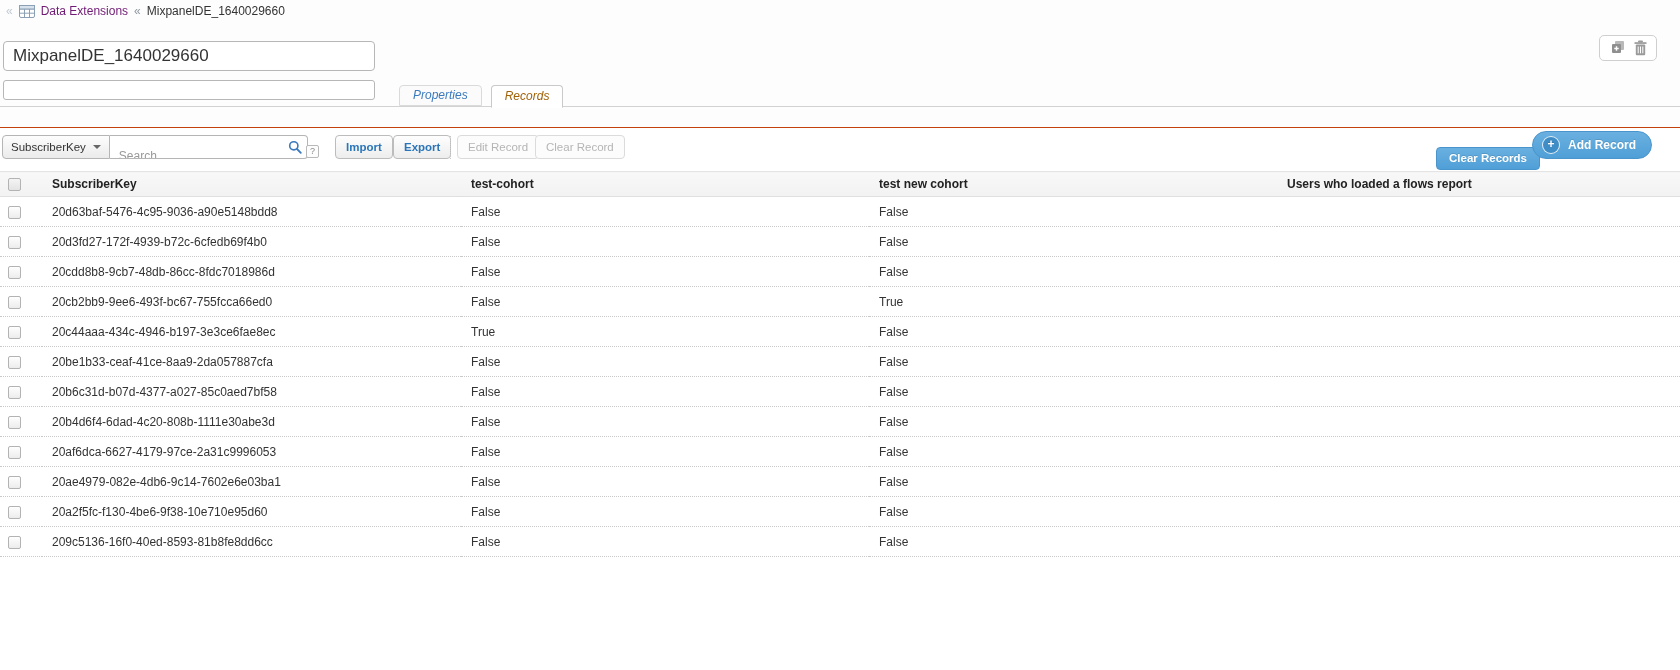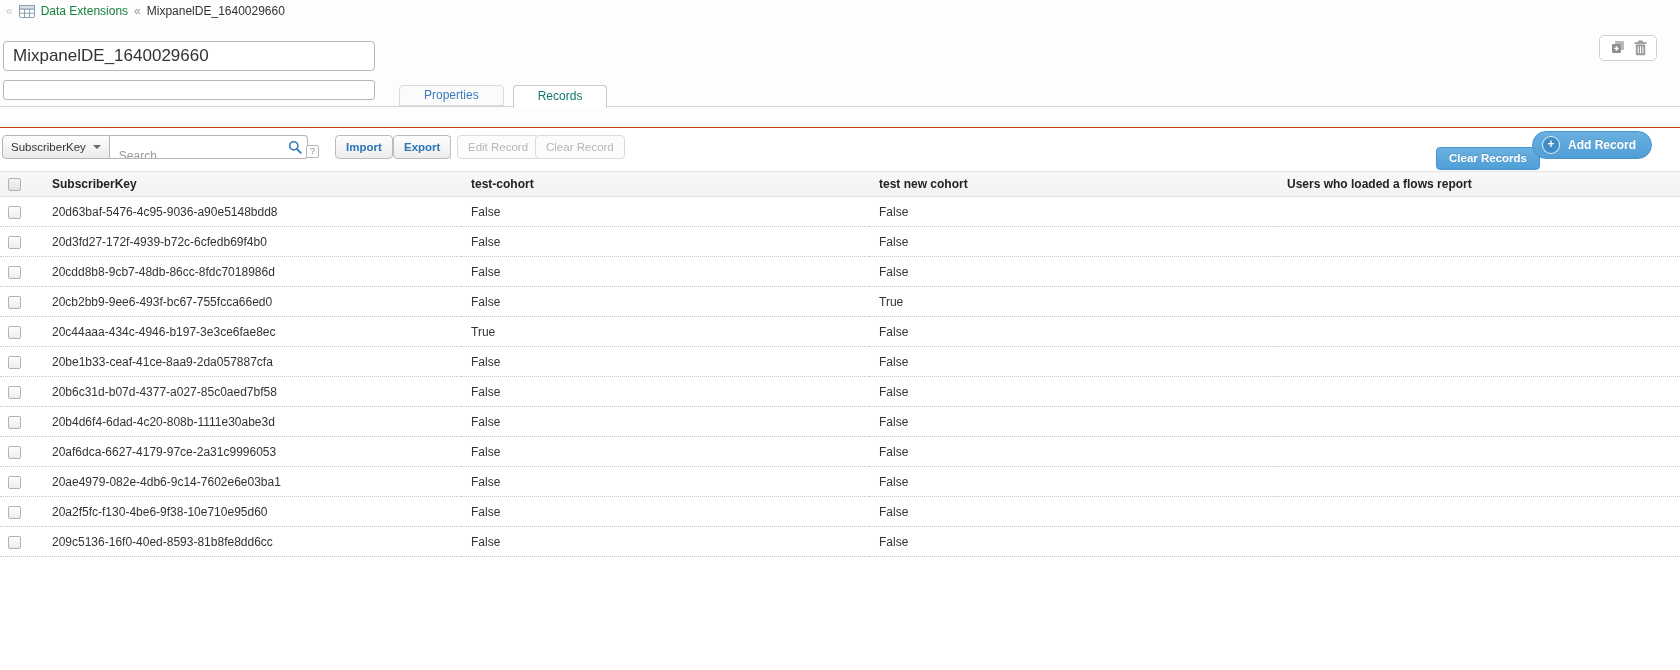--- a/index.html
+++ b/index.html
@@ -9,45 +9,45 @@
     font-family:"Liberation Sans", sans-serif;
     background:#fff; color:#333;
   }
   #app { position:relative; width:1680px; height:670px; background:#fdfdfd; }
 
   
   .breadcrumb { position:absolute; top:3px; left:6px; height:16px;
     display:flex; align-items:center; gap:6px; font-size:12px; }
   .chev-light { color:#c2cad1; font-size:12px; cursor:pointer; }
   .chev-sep   { color:#8f979e; font-size:12px; }
-  .bc-link { color:#15803d; text-decoration:none; cursor:pointer;text-align:center; }
+  .bc-link { color:#701a75; text-decoration:none; cursor:pointer;text-align:center; }
   .bc-current { color:#333; }
 
   
   .name-input { position:absolute; left:3px; top:41px; width:372px; height:30px;
     border:1px solid #b7b7b7; border-radius:4px; padding:2px 9px;
     font-size:17px; color:#333; font-family:"Liberation Sans",sans-serif; background:#fff; }
   .desc-input { position:absolute; left:3px; top:80px; width:372px; height:20px;
     border:1px solid #b7b7b7; border-radius:3px; padding:1px 9px;
     font-size:12px; color:#333; font-family:"Liberation Sans",sans-serif; background:#fff; }
 
   
   .actions-box { position:absolute; top:35px; right:23px; width:58px; height:26px;
     border:1px solid #cfcfcf; border-radius:5px; background:#fff;
     display:flex; align-items:center; justify-content:center; gap:8px; }
   .icon-btn { display:inline-flex; cursor:pointer; }
 
   
   .tab-line { position:absolute; top:106px; left:0; right:0; border-top:1px solid #d2d2d2; z-index:1; }
   .tabs { position:absolute; left:399px; top:85px; display:flex; gap:9px; z-index:2; }
-  .tab { height:21px; line-height:19px; padding:0 24px; font-size:12px;
+  .tab { height:21px; line-height:19px; padding:0 13px; font-size:12px;
     border:1px solid #dadada; border-radius:4px 4px 0 0; background:#fbfbfb;
-    color:#3a7abd; cursor:pointer; }
+    color:#3a7abd; cursor:pointer;font-style:italic; }
   .tab.active { height:23px; line-height:20px; background:#fff; border-color:#c9c9c9;
-    border-bottom:1px solid #fff; color:#0f766e; }
+    border-bottom:1px solid #fff; color:#a16207; }
 
   
   .panel { position:absolute; top:127px; left:0; right:0; bottom:0;
     background:#fff; border-top:1px solid #c2410c; }
   .toolbar { position:relative; height:43px; }
 
   .search-group { position:absolute; left:2px; top:7px; display:flex; height:24px; }
   .field-select { display:flex; align-items:center; gap:7px; padding:0 8px;
     border:1px solid #b5b5b5; border-radius:4px 0 0 4px;
     background:linear-gradient(#fdfdfd,#ebebeb); font-size:11.5px; color:#333; cursor:pointer; }

